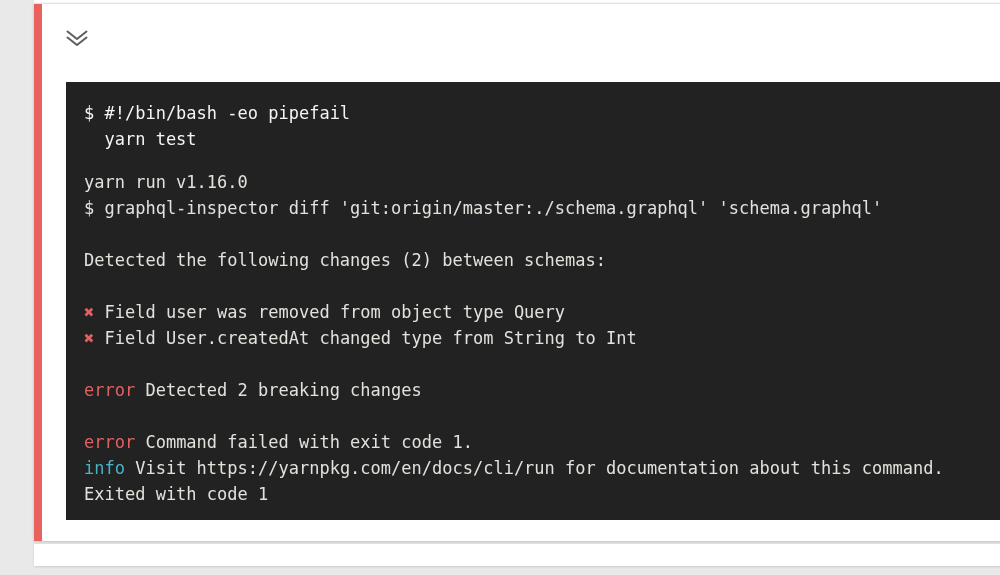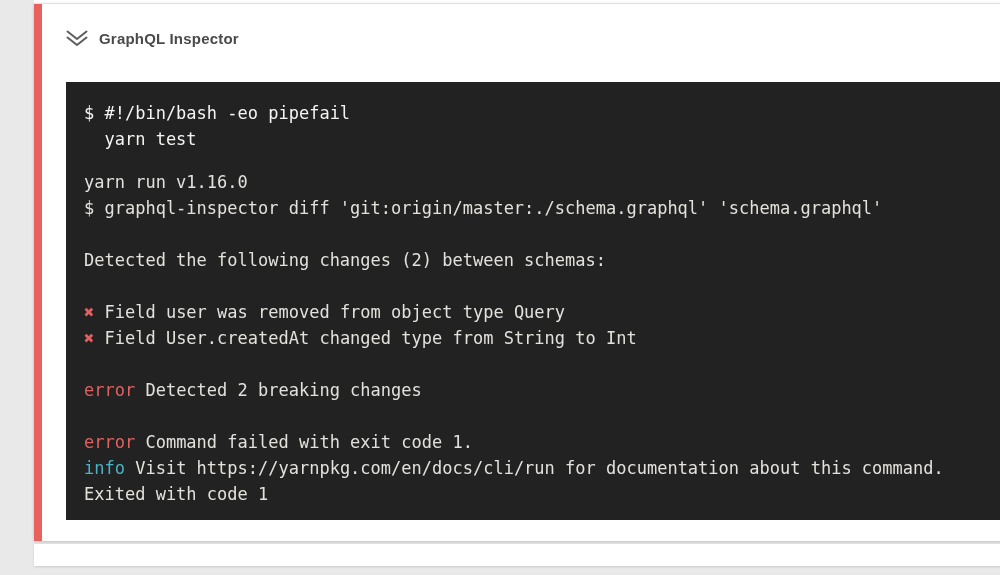--- a/index.html
+++ b/index.html
@@ -85,19 +85,18 @@
 <div class="card">
   <div class="stripe"></div>
 
   <div class="card-header">
     <span class="chevron-icon">
       <svg width="28" height="24" viewBox="0 0 28 24" aria-hidden="true">
         <path d="M4.5 5.5 L14 13 L23.5 5.5" fill="none" stroke="#5e5e5e" stroke-width="2" stroke-linecap="round" stroke-linejoin="round"></path>
         <path d="M4.5 11.5 L14 19 L23.5 11.5" fill="none" stroke="#5e5e5e" stroke-width="2" stroke-linecap="round" stroke-linejoin="round"></path>
       </svg>
     </span>
-    <span class="step-title">GraphQL Inspector</span>
   </div>
 
   <div class="terminal"><div class="term-line"><span class="s-bold">$ #!/bin/bash -eo pipefail</span></div><div class="term-line"><span class="s-bold">  yarn test</span></div><div class="term-line gap" style="height: 17px;"></div><div class="term-line"><span>yarn run v1.16.0</span></div><div class="term-line"><span>$ graphql-inspector diff 'git:origin/master:./schema.graphql' 'schema.graphql'</span></div><div class="term-line gap" style="height: 26px;"></div><div class="term-line"><span>Detected the following changes (2) between schemas:</span></div><div class="term-line gap" style="height: 26px;"></div><div class="term-line"><span class="s-red">✖ </span><span>Field user was removed from object type Query</span></div><div class="term-line"><span class="s-red">✖ </span><span>Field User.createdAt changed type from String to Int</span></div><div class="term-line gap" style="height: 26px;"></div><div class="term-line"><span class="s-red">error </span><span>Detected 2 breaking changes</span></div><div class="term-line gap" style="height: 26px;"></div><div class="term-line"><span class="s-red">error </span><span>Command failed with exit code 1.</span></div><div class="term-line"><span class="s-cyan">info </span><span>Visit https://yarnpkg.com/en/docs/cli/run for documentation about this command.</span></div><div class="term-line"><span>Exited with code 1</span></div></div>
 </div>
 
 <div class="next-card"></div>
 
 </body></html>

